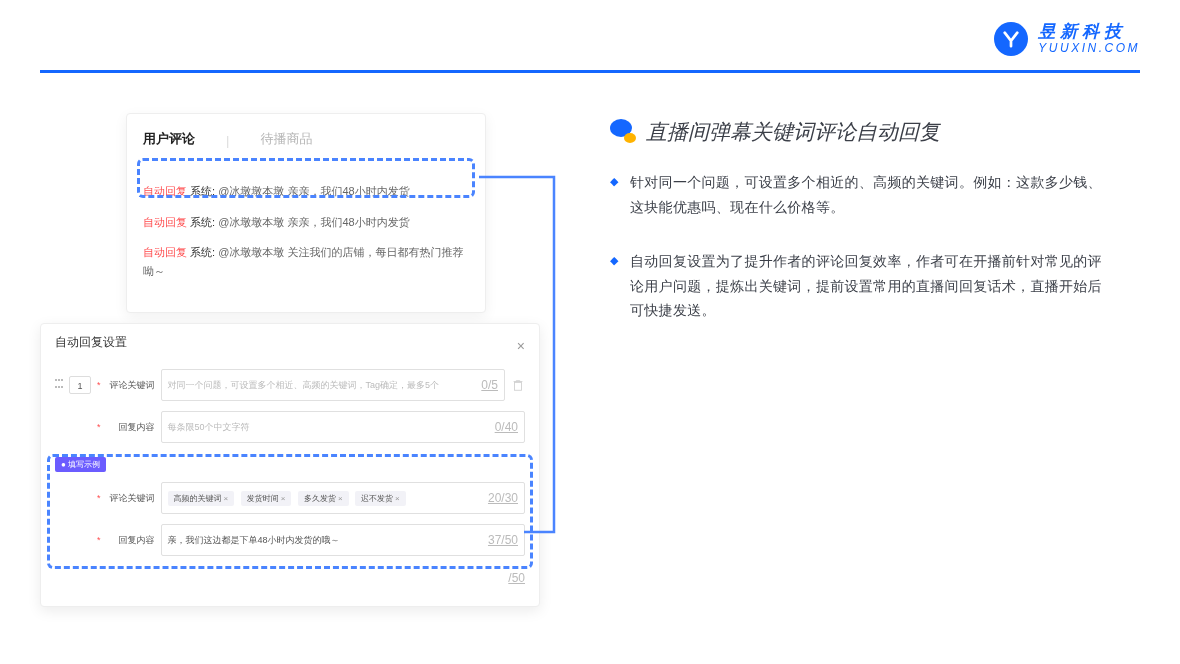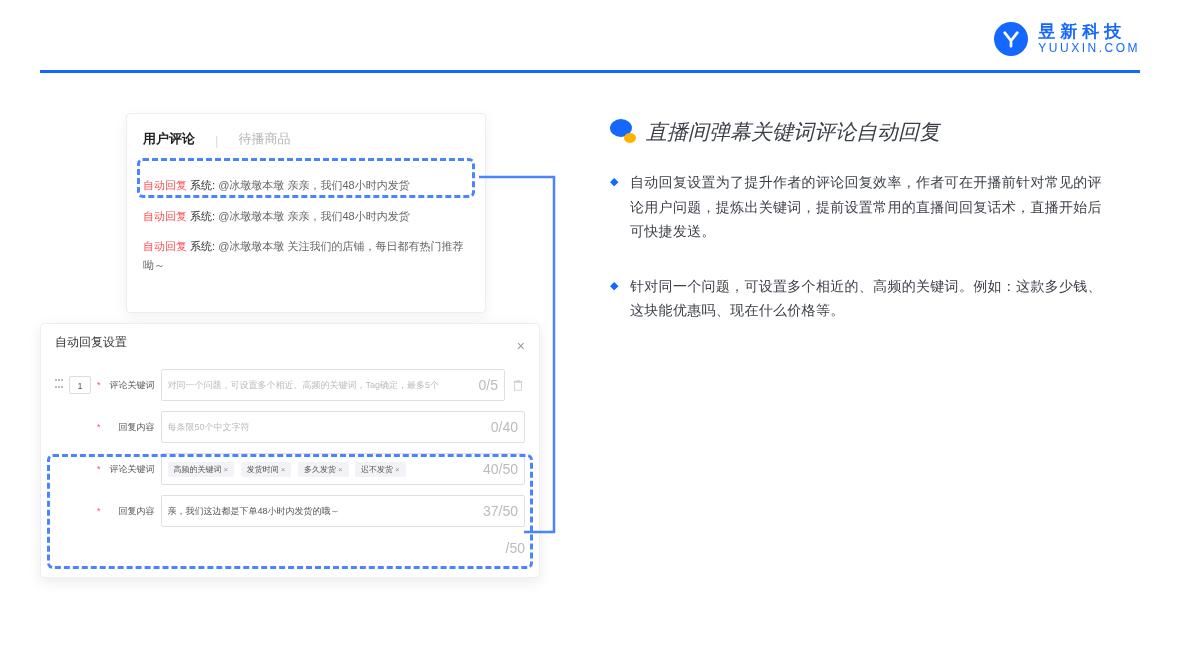--- a/index.html
+++ b/index.html
@@ -5,33 +5,33 @@
   * { margin: 0; padding: 0; box-sizing: border-box; }
   body { width: 1180px; height: 664px; font-family: "Microsoft YaHei", Arial, sans-serif; background: #fff; position: relative; }
 
   
   .header { display: flex; align-items: center; padding: 22px 40px 0 40px; }
   .header-left { display: flex; align-items: center; gap: 14px; }
   .cube-icon { width: 42px; height: 42px; display:flex; align-items:center; justify-content:center; }
   .page-title { font-size: 30px; color: #3b3f48; font-weight: 500; letter-spacing: 1px; }
   .header-right { margin-left: auto; display: flex; align-items: center; gap: 10px; }
   .brand-icon { width: 34px; height: 34px; background: #1467ff; border-radius: 50%; display:flex; align-items:center; justify-content:center; color:#fff; font-weight:bold; font-size:18px; }
-  .brand-text { line-height: 1.1; }
+  .brand-text { line-height: 1.1; font-style: italic; }
   .brand-cn { color: #1467ff; font-size: 17px; font-weight: 600; letter-spacing: 5px; }
   .brand-en { color: #1467ff; font-size: 12px; letter-spacing: 2.5px; }
 
   .divider { margin: 14px 40px 0 40px; border-top: 3px solid #1467ff; }
 
   
   .main { display: flex; padding: 40px 40px 0 40px; gap: 50px; position:relative; }
   .left-col { width: 520px; position: relative; }
 
   
   .comments-panel { width: 360px; min-height: 200px; margin-left: 86px; background: #fff; border: 1px solid #eee; border-radius: 4px; box-shadow: 0 4px 14px rgba(0,0,0,0.06); padding: 16px 16px 6px 16px; position: relative; }
-  .tabs { display: flex; gap: 20px; font-size: 13px; margin-bottom: 22px; align-items: flex-end; }
+  .tabs { display: flex; gap: 31px; font-size: 13px; margin-bottom: 28px; align-items: flex-end; }
   .tab-active { color: #222; font-weight: 600; }
   .tab-inactive { color: #b5b5b5; }
   .tab-sep { color: #ddd; }
 
   .comment-item { font-size: 11px; color: #666; line-height: 1.7; padding: 6px 0; }
   .tag-auto { color: #ff4d4f; font-weight: 500; }
   .tag-system { color: #333; }
   .dashed-box-1 { position:absolute; top:44px; left:10px; right:10px; height:40px; border:3px dashed #4a84ff; border-radius:6px; pointer-events:none; }
 
   
@@ -39,21 +39,21 @@
   .modal-title-row { display:flex; align-items:center; justify-content:space-between; }
   .modal-title { font-size: 12px; color: #333; font-weight: 500; padding: 2px 0 8px 0; }
 
   .form-row { display: flex; align-items: center; gap: 6px; margin: 10px 0; font-size: 9px; }
   .drag-handle { width:8px; height:12px; display:flex; flex-wrap:wrap; gap:1px; }
   .drag-handle span { width:2px; height:2px; background:#bbb; }
   .order-box { width: 22px; height: 18px; border: 1px solid #ddd; text-align: center; line-height: 18px; font-size: 9px; color: #555; border-radius:2px; }
   .req-star { color: #ff4d4f; }
   .form-label { color: #555; width: 48px; text-align:right; }
   .form-input { flex: 1; border: 1px solid #e0e0e0; height: 32px; padding: 0 6px; font-size: 9px; color: #bbb; border-radius: 2px; display:flex; align-items:center; justify-content:space-between; }
-  .counter { color: #bbb; font-size: 14px; }
+  .counter { color: #bbb; font-size: 12px; text-decoration: underline; }
   .trash { width:14px; height:14px; opacity:0.4; }
 
   .add-link { color: #6b5cff; font-size: 9px; }
   .hint-text { color: #bbb; font-size: 9px; }
 
   .example-chip { display:inline-block; background:#6b5cff; color:#fff; font-size:8px; padding:2px 6px; border-radius:2px; }
   .tag-chip { display:inline-block; background:#f2f2f7; padding:2px 6px; border-radius:2px; font-size:8px; color:#555; margin-right:4px; }
   .tag-x { margin-left:2px; color:#999; }
 
   .dashed-box-2 { position:absolute; left:6px; right:6px; top:130px; height:115px; border:3px dashed #4a84ff; border-radius:6px; pointer-events:none; }
@@ -152,33 +152,36 @@
         <div style="width:36px"></div>
         <span class="req-star">*</span>
         <span class="form-label">回复内容</span>
         <div class="form-input">
           <span>每条限50个中文字符</span>
           <span class="counter">0/40</span>
         </div>
       </div>
 
 
+      <div style="margin-bottom:8px;">
+        <span class="example-chip">● 填写示例</span>
+      </div>
 
       <div class="form-row">
         <div style="width:36px"></div>
         <span class="req-star">*</span>
         <span class="form-label">评论关键词</span>
         <div class="form-input" style="color:#555;">
           <span>
             <span class="tag-chip"><span>高频的关键词</span><span class="tag-x">×</span></span>
             <span class="tag-chip"><span>发货时间</span><span class="tag-x">×</span></span>
             <span class="tag-chip"><span>多久发货</span><span class="tag-x">×</span></span>
             <span class="tag-chip"><span>迟不发货</span><span class="tag-x">×</span></span>
           </span>
-          <span class="counter">40/50</span>
+          <span class="counter">20/30</span>
         </div>
       </div>
 
       <div class="form-row">
         <div style="width:36px"></div>
         <span class="req-star">*</span>
         <span class="form-label">回复内容</span>
         <div class="form-input" style="color:#555;">
           <span>亲，我们这边都是下单48小时内发货的哦～</span>
           <span class="counter">37/50</span>
@@ -199,18 +202,18 @@
 
   <div class="right-col">
     <div class="section-head">
       <div class="chat-icon">
         <div class="b1"></div>
           <div class="b2"></div>
       </div>
       <div class="section-title">直播间弹幕关键词评论自动回复</div>
     </div>
     <ul class="bullets">
+      <li>针对同一个问题，可设置多个相近的、高频的关键词。例如：这款多少钱、这块能优惠吗、现在什么价格等。</li>
       <li>自动回复设置为了提升作者的评论回复效率，作者可在开播前针对常见的评论用户问题，提炼出关键词，提前设置常用的直播间回复话术，直播开始后可快捷发送。</li>
-      <li>针对同一个问题，可设置多个相近的、高频的关键词。例如：这款多少钱、这块能优惠吗、现在什么价格等。</li>
     </ul>
   </div>
 
 </div>
 
 </body></html>

